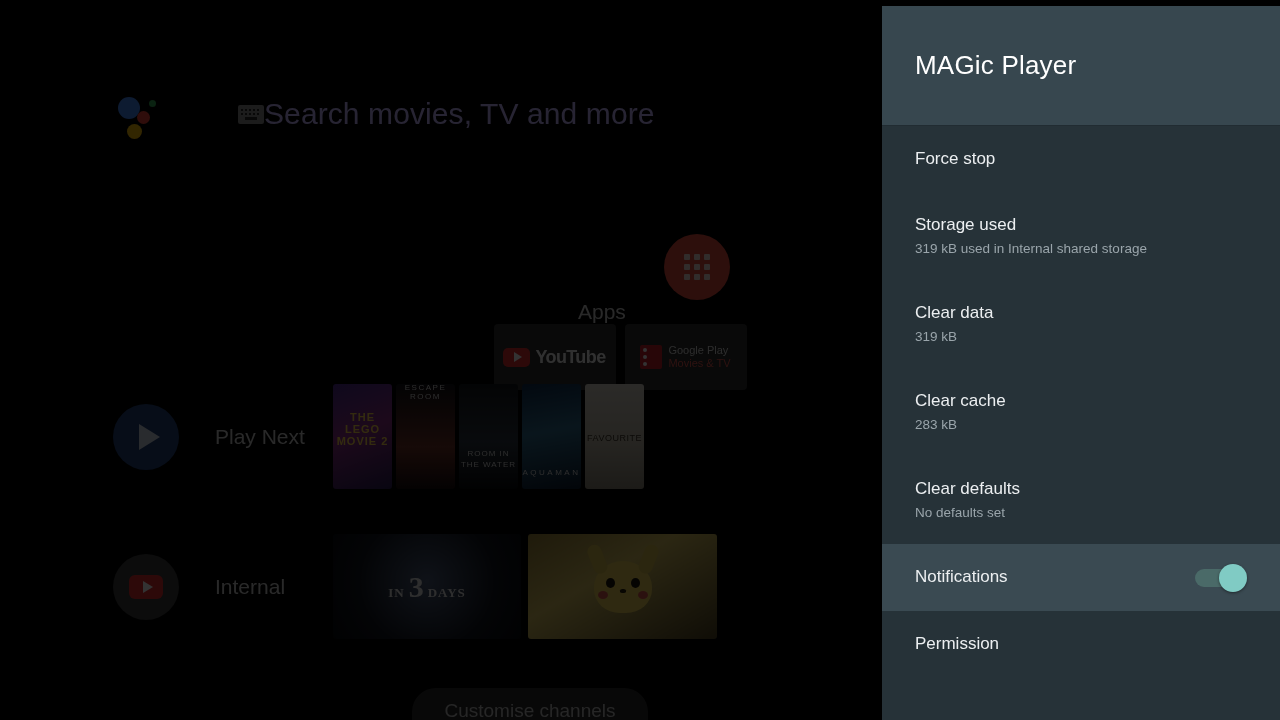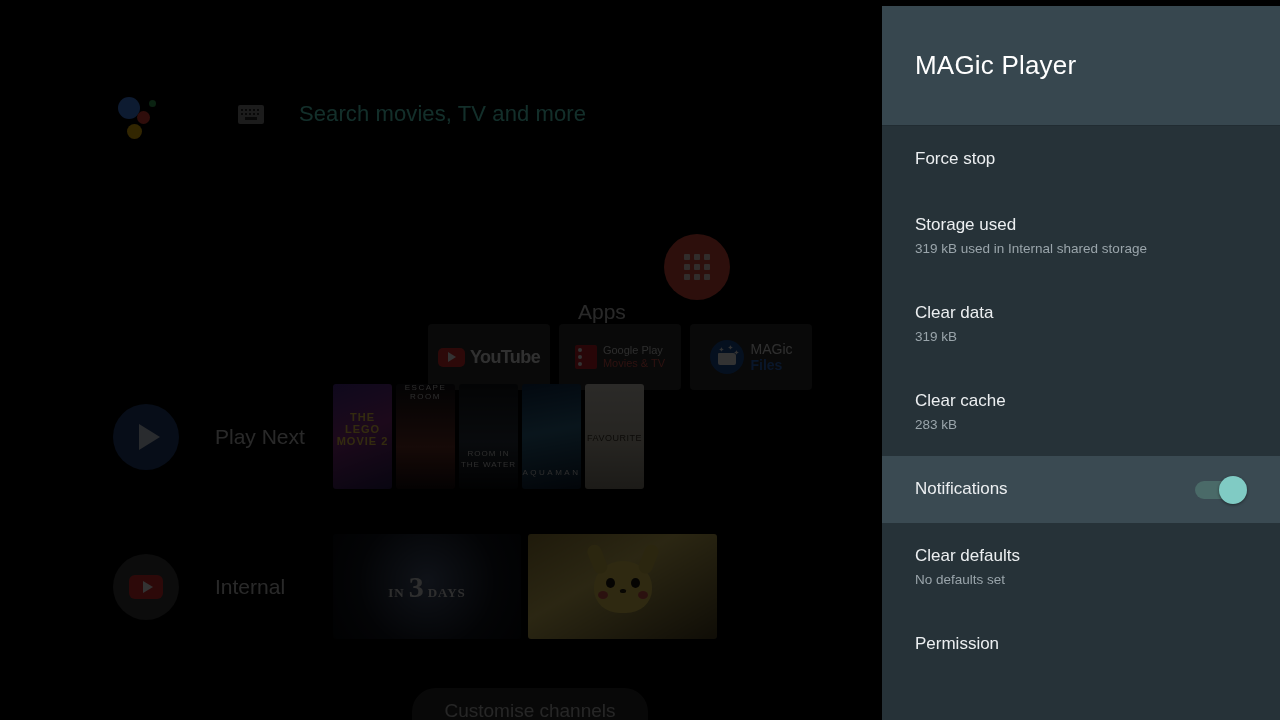--- a/index.html
+++ b/index.html
@@ -30,21 +30,21 @@
 
   .kbd-icon { width:26px; height:19px; margin-left:76px; border-radius:2px;
               background:#8b8b8b; position:relative; overflow:hidden; }
   .kbd-icon i { position:absolute; background:#2a2a2a; }
   .kbd-row1 { left:3px; top:4px; width:20px; height:2px;
               background:repeating-linear-gradient(to right,#2a2a2a 0 2px,transparent 2px 4px)!important; }
   .kbd-row2 { left:3px; top:8px; width:20px; height:2px;
               background:repeating-linear-gradient(to right,#2a2a2a 0 2px,transparent 2px 4px)!important; }
   .kbd-row3 { left:7px; top:12px; width:12px; height:3px; }
 
-  .search-text { margin-left:35px; font-size:22px; color:#5eead4; letter-spacing:0.1px; }
+  .search-text { font-size:30px; color:#c4b5fd; letter-spacing:0.1px; }
 
   
   .row { position:absolute; left:0; right:0; display:flex; align-items:center; }
   .row-icon { width:66px; height:66px; border-radius:50%; margin-left:113px;
               display:flex; align-items:center; justify-content:center; flex:none; }
   .row-label { margin-left:36px; font-size:21px; color:#cfcfcf; width:160px; flex:none; }
 
   .apps-icon { background:#e14b3c; }
   .apps-grid { display:grid; grid-template-columns:repeat(3,6px); grid-template-rows:repeat(3,6px);
                gap:4px; }
@@ -205,34 +205,20 @@
           </div>
           <div class="app-tile">
             <div class="gp-logo">
               <div class="clap"></div>
               <div class="txt">
                 <div class="l1">Google Play</div>
                 <div class="l2">Movies &amp; TV</div>
               </div>
             </div>
           </div>
-          <div class="app-tile">
-            <div class="mag-logo">
-              <div class="circ">
-                <div class="star s1">✦</div>
-                  <div class="star s2">✦</div>
-                  <div class="star s3">✦</div>
-                <div class="folder"></div>
-              </div>
-              <div class="txt">
-                <div class="l1">MAGic</div>
-                <div class="l2">Files</div>
-              </div>
-            </div>
-          </div>
         </div>
       </div>
 
       <div class="row" style="top:384px;">
         <div class="row-icon playnext-icon">
           <div class="tri"></div>
         </div>
         <div class="row-label">Play Next</div>
         <div class="tiles" style="margin-left:-42px; gap:4px;">
           <div class="poster p-lego">
@@ -316,37 +302,37 @@
       </div>
     </div>
 
     <div class="item h-two">
       <div class="texts">
         <div class="item-title">Clear cache</div>
         <div class="item-sub">283 kB</div>
       </div>
     </div>
 
+    <div class="item h-two">
+      <div class="texts">
+        <div class="item-title">Clear defaults</div>
+        <div class="item-sub">No defaults set</div>
+      </div>
+    </div>
+
     <div class="item h-one selected" style="height:67px;">
       <div class="texts">
         <div class="item-title">Notifications</div>
       </div>
       <div class="toggle">
         <div class="track"></div>
         <div class="thumb"></div>
       </div>
     </div>
 
-    <div class="item h-two">
-      <div class="texts">
-        <div class="item-title">Clear defaults</div>
-        <div class="item-sub">No defaults set</div>
-      </div>
-    </div>
-
     <div class="item h-one">
       <div class="texts">
         <div class="item-title">Permission</div>
       </div>
     </div>
 
   </div>
 </div>
 
 </body></html>

